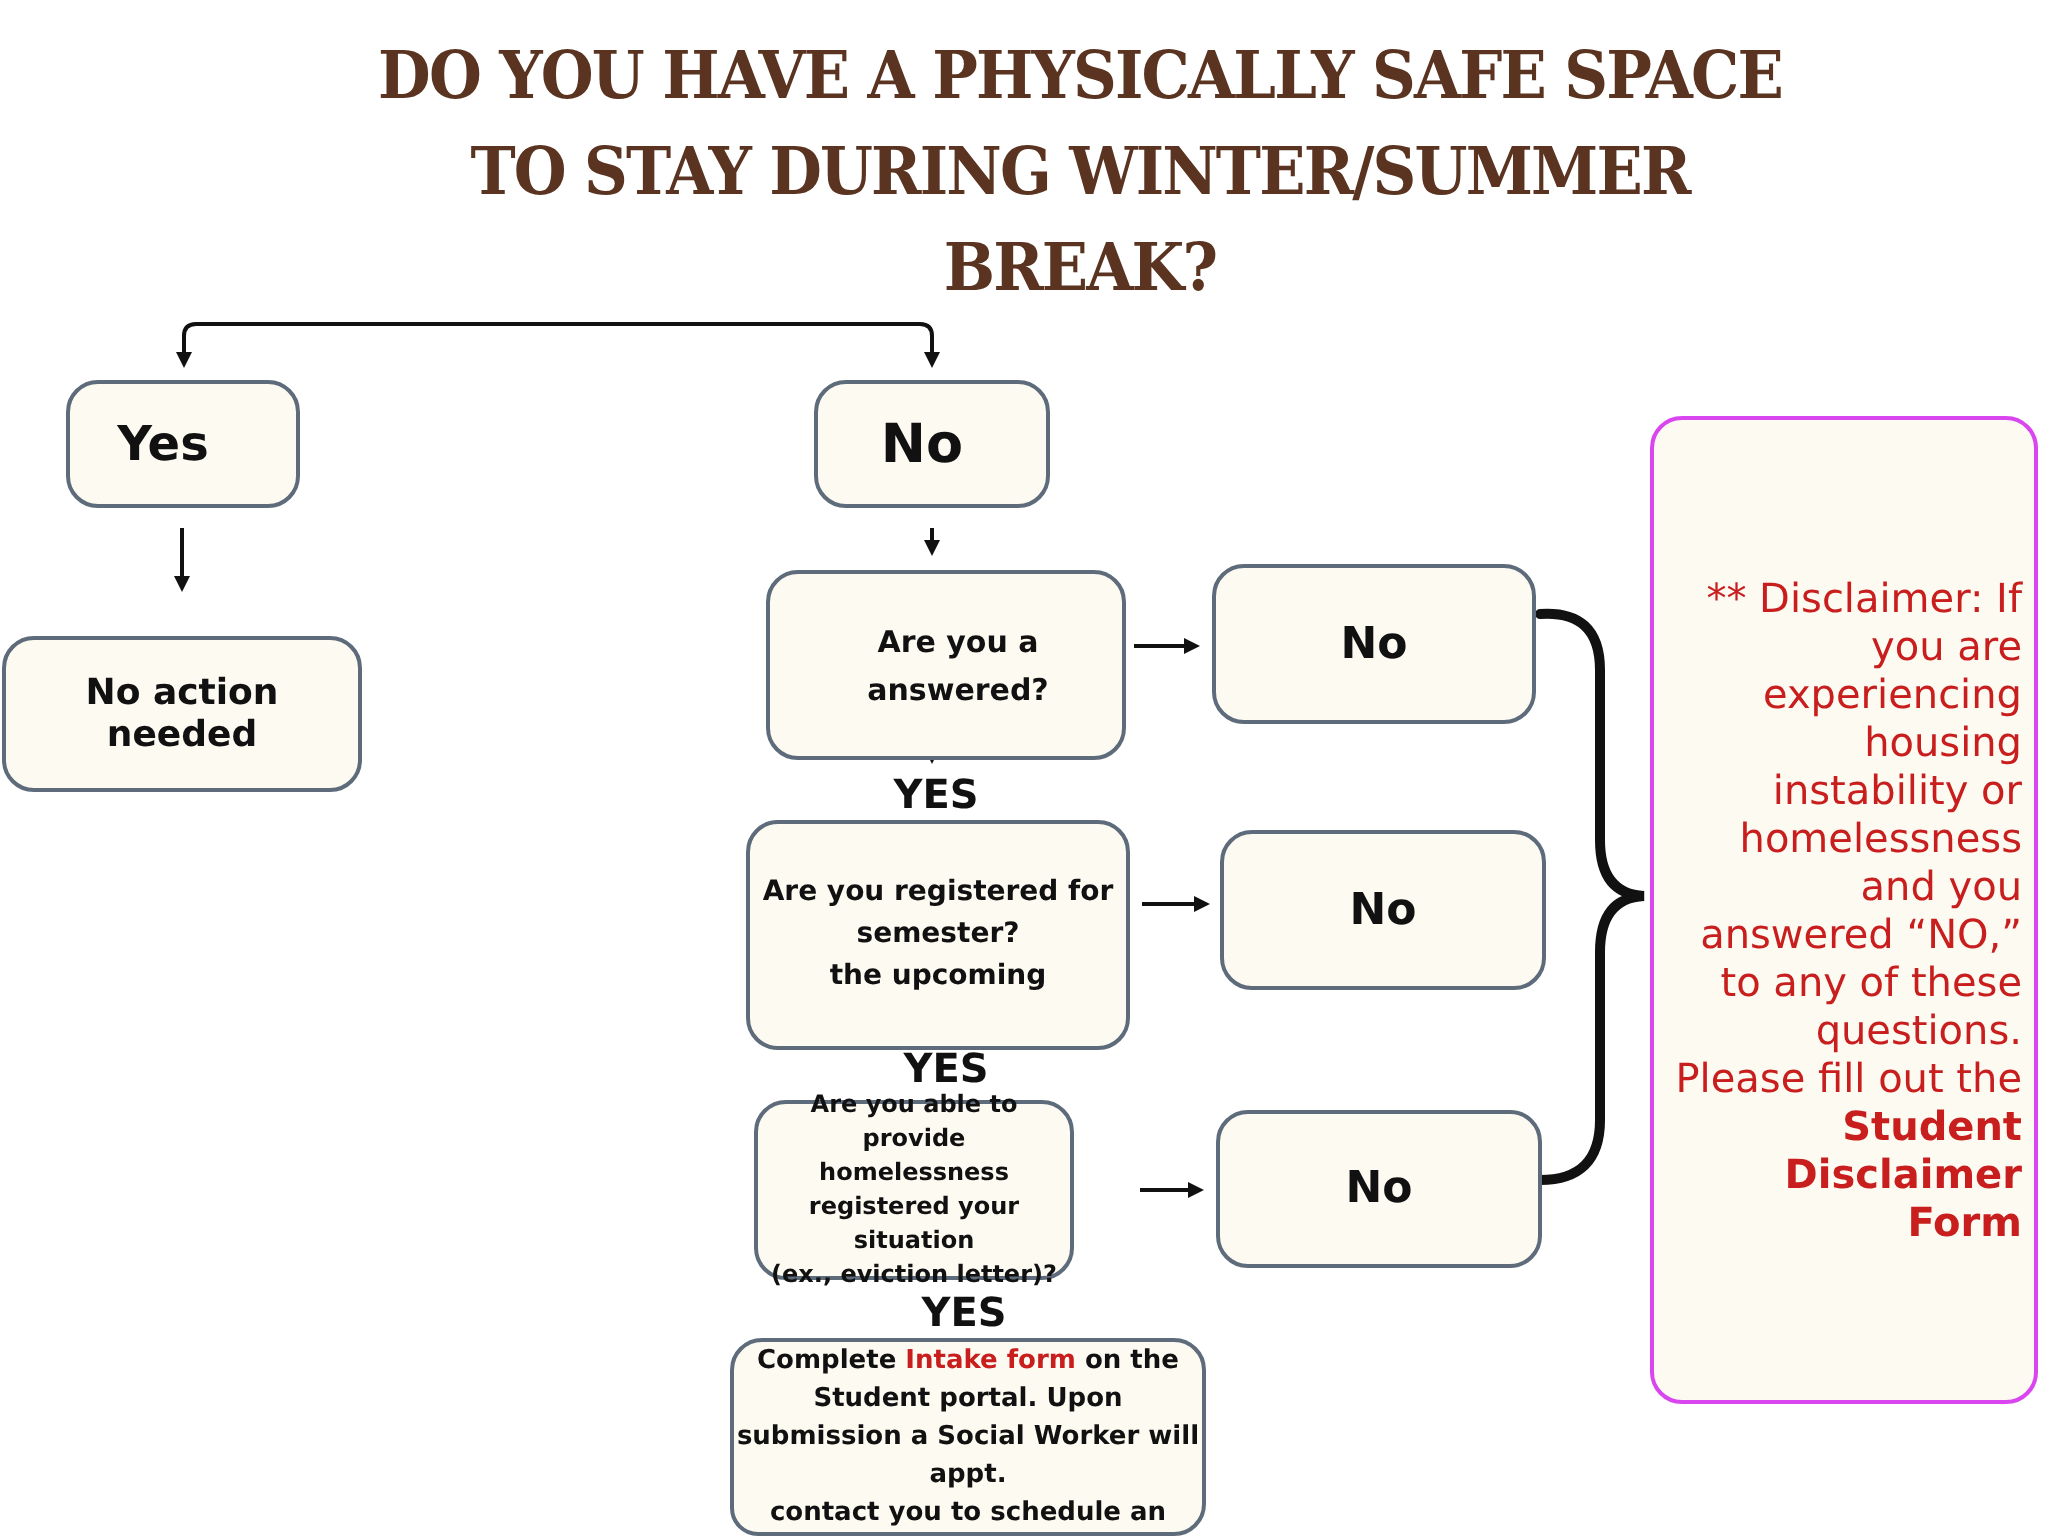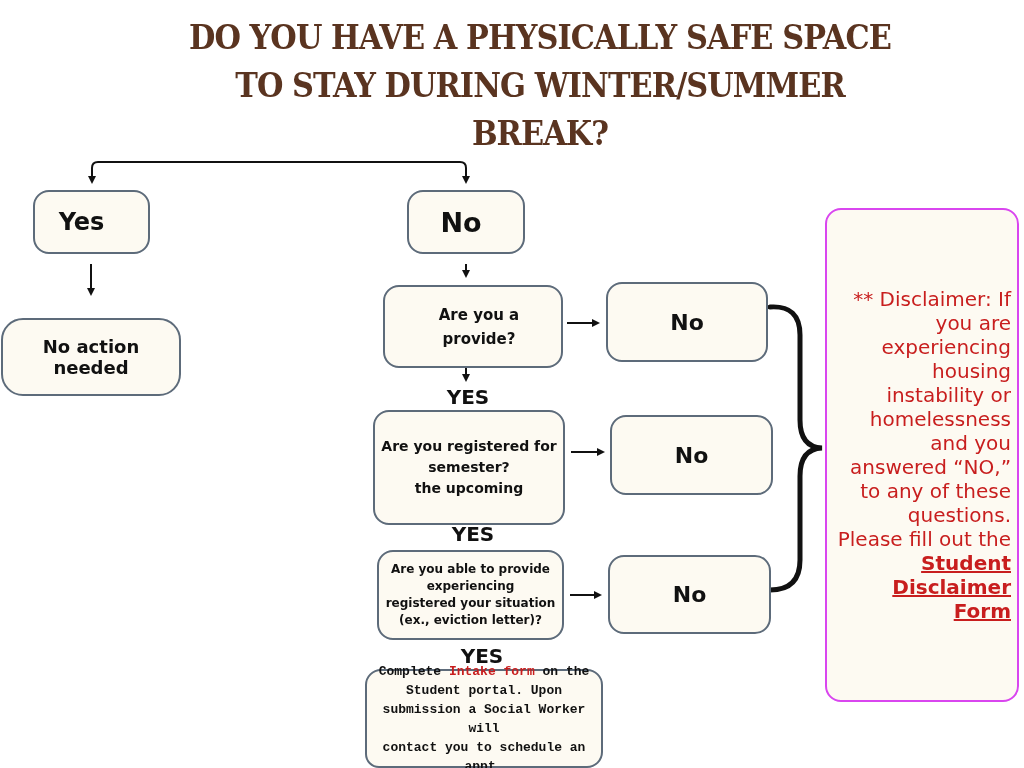--- a/index.html
+++ b/index.html
@@ -25,21 +25,21 @@
     position: absolute; font-weight: bold; font-size: 20px; color: #111;
     text-align: center;
   }
   .red { color: #c81e1e; }
   .disc {
     position: absolute; left: 825px; top: 208px; width: 194px; height: 494px;
     box-sizing: border-box; background: #fdfaf2; border: 2px solid #d946ef; border-radius: 16px;
     display: flex; align-items: center; justify-content: center; text-align: right;
     color: #c81e1e; font-size: 20px; line-height: 24px; padding: 0 6px;
   }
-  .disc .link { font-weight: bold; text-decoration: underline; }
+  .disc .link { font-weight: bold; }
   svg.lines { position: absolute; left: 0; top: 0; }
 </style>
 </head>
 <body>
 
 <svg class="lines" width="1024" height="768">
   <defs>
     <marker id="ah" markerWidth="8" markerHeight="8" refX="4" refY="4" orient="auto" markerUnits="userSpaceOnUse">
       <path d="M0,0 L8,4 L0,8 z" fill="#111"></path>
     </marker>
@@ -63,71 +63,71 @@
 
 <div class="title">
   <div>DO YOU HAVE A PHYSICALLY SAFE SPACE</div>
   <div>TO STAY DURING WINTER/SUMMER</div>
   <div>BREAK?</div>
 </div>
 
 <div class="box" style="left:33px;top:190px;width:117px;height:64px;font-size:24px;">
   <span style="margin-right:20px;">Yes</span>
 </div>
-<div class="box" style="left:1px;top:318px;width:180px;height:78px;font-size:18px;border-radius:22px;">
+<div class="box" style="left:1px;top:318px;width:180px;height:78px;font-size:18px;">
   <span>No action needed</span>
 </div>
 
 <div class="box" style="left:407px;top:190px;width:118px;height:64px;font-size:27px;">
   <span style="margin-right:10px;">No</span>
 </div>
 
-<div class="box" style="left:383px;top:285px;width:180px;height:83px;font-size:15px;line-height:24px;padding-left:12px;">
+<div class="box" style="left:383px;top:285px;width:180px;height:95px;font-size:15px;line-height:24px;padding-left:12px;">
   <div>
     <div>Are you a</div>
-    <div>provide?</div>
+    <div>answered?</div>
   </div>
 </div>
 <div class="box" style="left:606px;top:282px;width:162px;height:80px;font-size:22px;">
   <span>No</span>
 </div>
 <div class="lbl-yes" style="left:438px;top:385px;width:60px;">YES</div>
 
 <div class="box" style="left:373px;top:410px;width:192px;height:115px;font-size:14px;line-height:21px;">
   <div>
     <div>Are you registered for</div>
     <div>semester?</div>
     <div>the upcoming</div>
   </div>
 </div>
 <div class="box" style="left:610px;top:415px;width:163px;height:80px;font-size:22px;">
   <span>No</span>
 </div>
 <div class="lbl-yes" style="left:443px;top:522px;width:60px;">YES</div>
 
-<div class="box" style="left:377px;top:550px;width:187px;height:90px;font-size:12px;line-height:17px;">
+<div class="box" style="left:377px;top:550px;width:160px;height:90px;font-size:12px;line-height:17px;">
   <div>
     <div>Are you able to provide</div>
-    <div>experiencing</div>
+    <div>homelessness</div>
     <div>registered your situation</div>
     <div>(ex., eviction letter)?</div>
   </div>
 </div>
 <div class="box" style="left:608px;top:555px;width:163px;height:79px;font-size:22px;">
   <span>No</span>
 </div>
 <div class="lbl-yes" style="left:452px;top:644px;width:60px;">YES</div>
 
-<div class="box" style="left:365px;top:669px;width:238px;height:99px;font-size:13px;line-height:19px;border-bottom-left-radius:14px;font-family:Liberation Mono, monospace;">
+<div class="box" style="left:365px;top:669px;width:238px;height:99px;font-size:13px;line-height:19px;border-bottom-left-radius:14px;">
   <div>
     <div><span>Complete </span><span class="red">Intake form</span><span> on the</span></div>
     <div>Student portal. Upon</div>
     <div>submission a Social Worker will</div>
+    <div>appt.</div>
     <div>contact you to schedule an</div>
-    <div>appt.</div>
   </div>
 </div>
 
 <div class="disc">
   <div>
     <div>** Disclaimer: If you are experiencing housing instability or homelessness and you answered “NO,” to any of these questions.</div>
     <div>Please fill out the</div>
     <div class="link">
       <div>Student</div>
       <div>Disclaimer Form</div>

